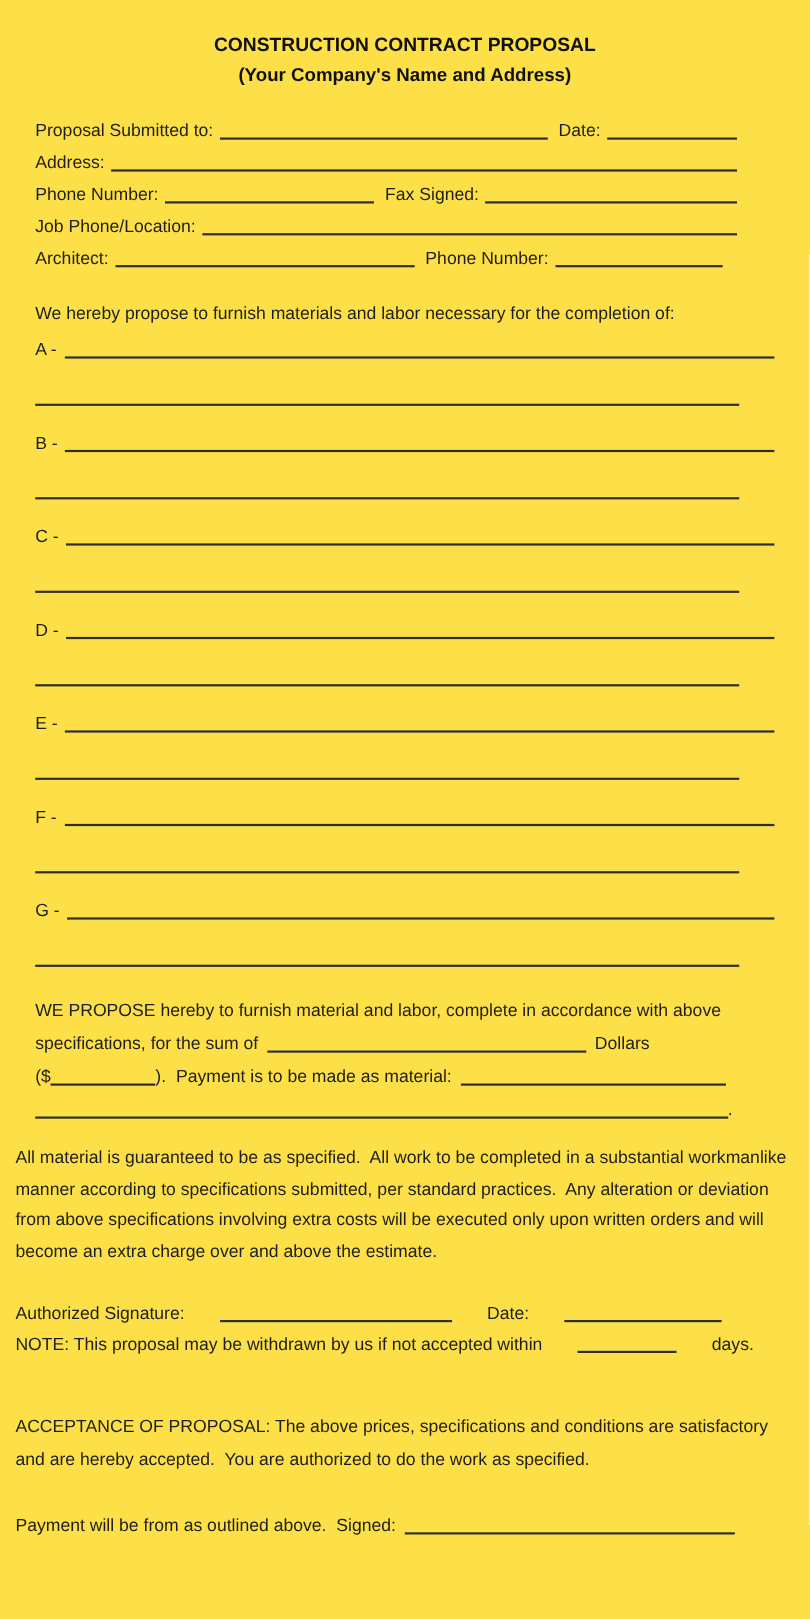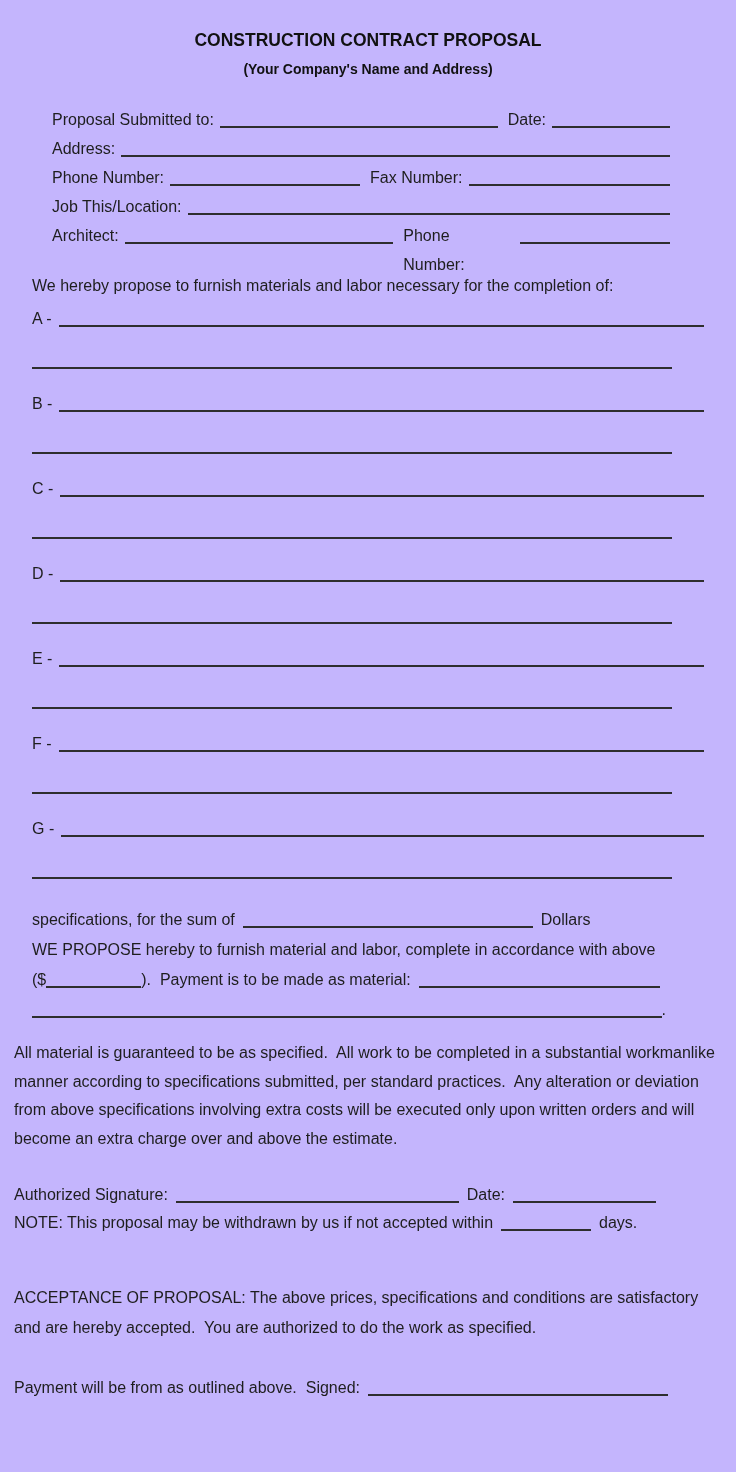--- a/index.html
+++ b/index.html
@@ -1,37 +1,37 @@
 <!DOCTYPE html>
 <html><head>
 <meta charset="utf-8">
 <style>
   * { margin:0; padding:0; box-sizing:border-box; }
   html,body { background:#ffffff; }
   .page {
     position:relative;
     width:736px; height:1472px;
     padding:30px 32px 0;
-    background:#c4b5fd;
+    background:#fde047;
     color:#1e1e1e;
     font-family:"Liberation Sans", sans-serif;
     font-size:16px;
     overflow:hidden;
   }
   .title   { font-size:17.5px; font-weight:bold; text-align:center; line-height:20px; color:#111; }
-  .subtitle{ font-size:14px; font-weight:bold; text-align:center; line-height:20px; margin-top:9px; color:#111; }
+  .subtitle{ font-size:17px; font-weight:bold; text-align:center; line-height:20px; margin-top:9px; color:#111; }
 
   
   .bl { display:inline-block; height:0; border-bottom:2px solid #2e2e2e; position:relative; top:3px; }
   .grow { flex:1 1 auto; }
   .pre { white-space:pre; }
 
   
   .fields { margin-top:26px; margin-right:34px; }
-  .frow { display:flex; align-items:baseline; height:29px; line-height:29px;margin-left:20px; }
+  .frow { display:flex; align-items:baseline; height:29px; line-height:29px; }
   .frow .bl { margin-left:6px; }
   .midlbl { margin-left:10px; }
 
   
   .intro { margin-top:24px; height:24px; line-height:24px; }
   .scope { margin-top:9px; padding-right:0; }
   .item  { margin-bottom:23px; }
   .item-line { display:flex; align-items:baseline; height:24px; line-height:24px; }
   .item-line .bl { margin-left:7px; }
   .cont { margin-top:36px; margin-right:32px; height:2px; border-bottom:2px solid #2e2e2e; }
@@ -42,21 +42,21 @@
   .we .sum-blank { width:290px; margin:0 8px; }
   .we .paren-blank { width:95px; }
   .we .follows-blank { margin-left:8px; margin-right:44px; }
   .we .final-blank { margin-right:0; }
   .wrow.final { margin-right:38px; }
 
   
   .guarantee { margin:14px -18px 0 -18px; line-height:28.5px; white-space:pre-wrap; }
 
   
-  .sigrow { display:flex; align-items:baseline; height:28px; line-height:28px; margin-left:-18px; }
+  .sigrow { display:flex; align-items:baseline; height:28px; line-height:28px; margin-left:-18px;gap:24px; }
   .sigrow.first { margin-top:28px; }
   .auth-blank { margin:0 8px; }
   .sigdate-blank { width:143px; margin-left:8px; margin-right:48px; }
   .note-blank { width:90px; margin:0 8px; }
 
   
   .acceptance { margin:46px -18px 0 -18px; line-height:30px; white-space:pre-wrap; }
   .acc-row { display:flex; align-items:baseline; height:29px; line-height:29px; margin-left:-18px; }
   .acc-row.first { margin-top:30px; }
   .signed-blank { margin-left:8px; margin-right:36px; }
@@ -77,25 +77,25 @@
       <span class="midlbl">Date:</span>
       <span class="bl" style="width:118px"></span>
     </div>
     <div class="frow">
       <span>Address:</span>
       <span class="bl grow"></span>
     </div>
     <div class="frow">
       <span>Phone Number:</span>
       <span class="bl" style="width:190px"></span>
-      <span class="midlbl">Fax Number:</span>
-      <span class="bl grow"></span>
-    </div>
-    <div class="frow">
-      <span>Job This/Location:</span>
+      <span class="midlbl">Fax Signed:</span>
+      <span class="bl grow"></span>
+    </div>
+    <div class="frow">
+      <span>Job Phone/Location:</span>
       <span class="bl grow"></span>
     </div>
     <div class="frow">
       <span>Architect:</span>
       <span class="bl" style="width:272px"></span>
       <span class="midlbl">Phone Number:</span>
       <span class="bl" style="width:152px"></span>
     </div>
   </div>
 
@@ -155,26 +155,26 @@
       <div class="item-line">
         <span>G -</span>
         <span class="bl grow"></span>
       </div>
       <div class="cont"></div>
     </div>
 
   </div>
 
   <div class="we">
+    <div class="wrow">WE PROPOSE hereby to furnish material and labor, complete in accordance with above</div>
     <div class="wrow">
       <span>specifications, for the sum of</span>
       <span class="bl sum-blank"></span>
       <span>Dollars</span>
     </div>
-    <div class="wrow">WE PROPOSE hereby to furnish material and labor, complete in accordance with above</div>
     <div class="wrow">
       <span>($</span>
       <span class="bl paren-blank"></span>
       <span class="pre">).  Payment is to be made as material:</span>
       <span class="bl grow follows-blank"></span>
     </div>
     <div class="wrow final">
       <span class="bl grow final-blank"></span>
       <span>.</span>
     </div>

